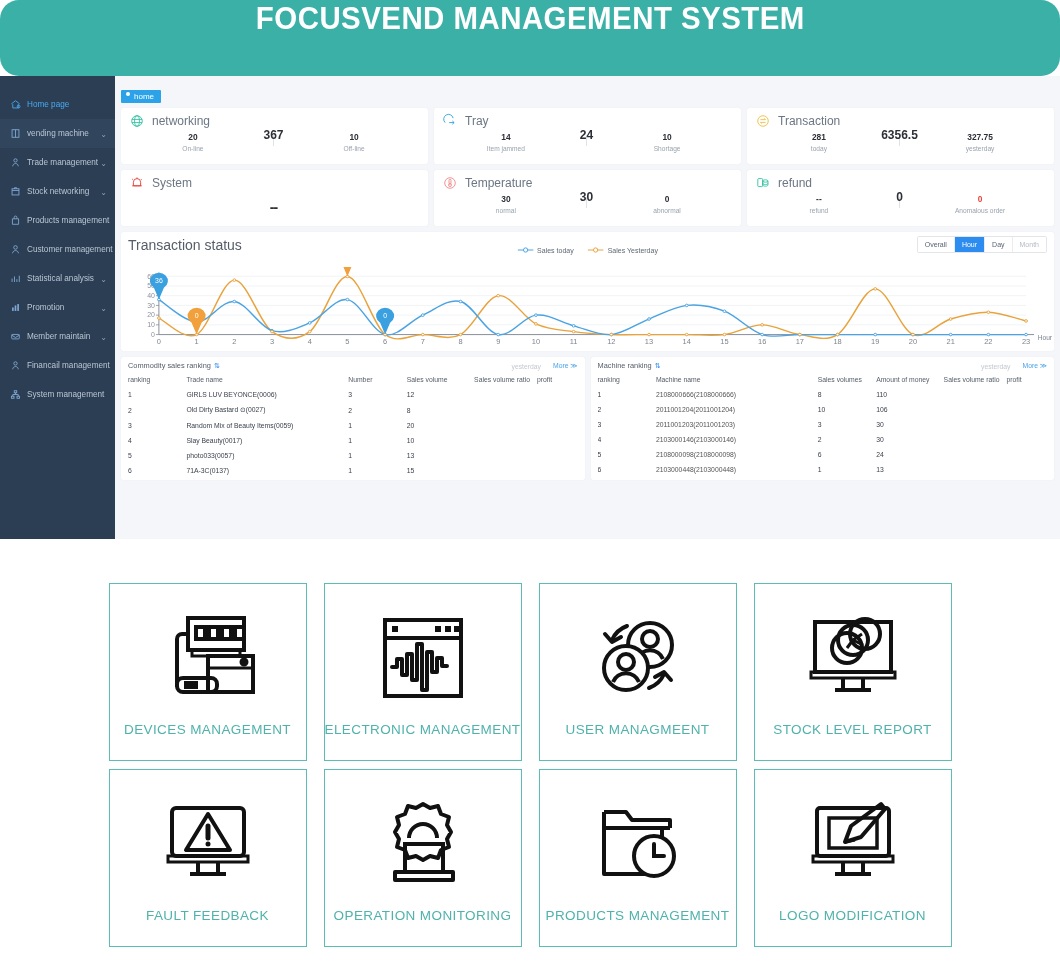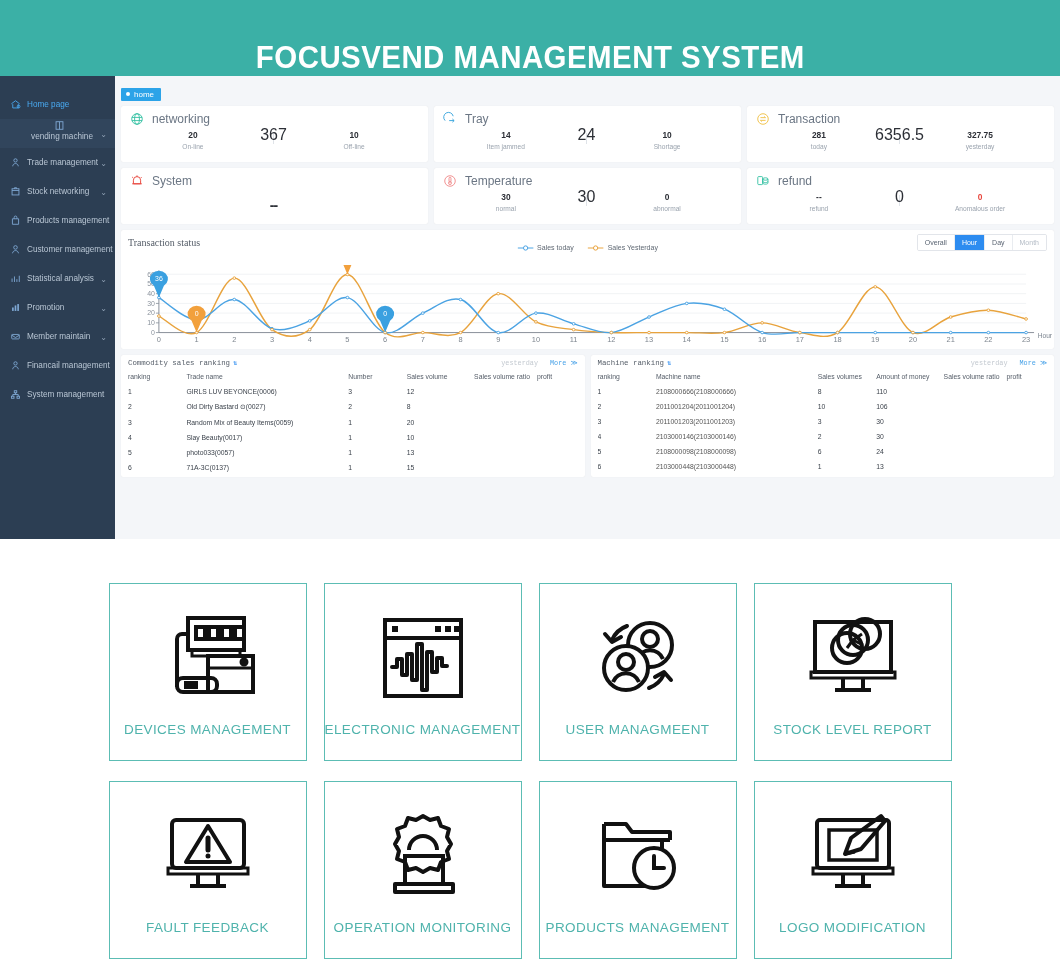--- a/index.html
+++ b/index.html
@@ -8,21 +8,21 @@
     background: #ffffff;
     font-family: "Liberation Sans", sans-serif;
     overflow: hidden;
     position: relative;
   }
 
   
   .banner {
     height: 76px;
     background: #3bb0a6;
-    display: flex; align-items: flex-end; justify-content: center;
+    display: flex; align-items: flex-start; justify-content: center; border-radius: 19px;
   }
   .banner-title {
     color: #ffffff;
     font-size: 32px;
     font-weight: bold;
     letter-spacing: 0.5px;
     transform: scaleX(0.92);
     font-family: "Liberation Sans", sans-serif;
   }
 
@@ -44,42 +44,42 @@
   .side-item {
     display: flex; align-items: center;
     height: 29px;
     padding-left: 9px;
     color: #b9c6d4;
     font-size: 8.2px;
     white-space: nowrap;
     position: relative;
   }
   .side-item.active { color: #49a9f0; }
-  .side-item.highlight { background: #31455c; flex-direction: column; }
+  .side-item.highlight { background: #31455c; }
   .side-ico {
     width: 13px; height: 13px; margin-right: 5px;
     display: inline-flex; align-items: center; justify-content: center;
     color: #7fa8d4; flex: 0 0 13px;
   }
   .side-item.active .side-ico { color: #49a9f0; }
   .side-ico svg { width: 11px; height: 11px; display: block; }
   .side-caret {
     position: absolute; right: 8px; top: 50%; margin-top: -3px;
     font-size: 8px; color: #8fa0b4; line-height: 1;
   }
 
   
   .content {
     flex: 1;
     background: #f4f6f9;
     padding: 6px 6px 0 6px;
     overflow: hidden;
   }
   .home-tag {
-    display: inline-flex; align-items: center;
+    display: inline-flex; align-items: flex-start;
     background: #2ca3e8; color: #fff;
     font-size: 8px; padding: 2px 7px 2px 5px;
     border-radius: 1px; margin-bottom: 5px;
   }
   .home-tag .dot {
     width: 4px; height: 4px; border-radius: 50%;
     background: #fff; margin-right: 4px;
   }
 
   
@@ -99,21 +99,21 @@
   .stat-head { display: flex; align-items: center; gap: 7px; }
   .stat-ico { width: 16px; height: 16px; display: block; }
   .stat-title { font-size: 12px; color: #6b7684; }
   .stat-body {
     display: flex; align-items: flex-end; justify-content: space-around;
     margin-top: 2px; position: relative;
   }
   .stat-main {
     position: absolute; left: 50%; transform: translateX(-50%);
     top: -3px;
-    font-size: 16px; font-weight: normal; color: #2c2f36;
+    font-size: 12px; font-weight: bold; color: #2c2f36;
   }
   .stat-col { text-align: center; width: 33%; }
   .stat-num { font-size: 8.4px; font-weight: bold; color: #2c2f36; line-height: 13px; }
   .stat-num.red { color: #e8453c; }
   .stat-lbl { font-size: 6.6px; color: #9aa3ae; line-height: 9px; }
   .stat-sep {
     width: 1px; height: 11px; background: #dfe3e8;
     align-self: flex-end; margin-bottom: 7px;
   }
   .stat-dash-center {
@@ -124,21 +124,21 @@
   
   .panel {
     background: #ffffff; border-radius: 2px; margin-top: 6px;
     box-shadow: 0 0 1px rgba(0,0,0,.10);
     position: relative;
   }
   .panel-head {
     display: flex; align-items: center; justify-content: space-between;
     padding: 4px 7px 0 7px;
   }
-  .panel-title { font-size: 10px; color: #555d68; font-family: Liberation Serif, serif; }
+  .panel-title { font-size: 14px; color: #555d68; }
   .seg {
     display: flex; border: 1px solid #e2e5ea; border-radius: 2px; overflow: hidden;
   }
   .seg-btn {
     font-size: 7px; padding: 2px 7px; color: #5a6472;
     background: #fff; border-right: 1px solid #e9ecf0; line-height: 11px;
   }
   .seg-btn:last-child { border-right: none; color: #b4bcc6; }
   .seg-btn.active { background: #2d8cf0; color: #fff; }
 
@@ -157,21 +157,21 @@
   }
 
   
   .tables { display: flex; gap: 6px; margin-top: 6px; }
   .table-card {
     flex: 1; background: #fff; border-radius: 2px;
     box-shadow: 0 0 1px rgba(0,0,0,.10);
     padding: 4px 7px 2px 7px;
     min-width: 0;
   }
-  .tc-head { display: flex; align-items: flex-end; justify-content: space-between; font-family: Liberation Mono, monospace; }
+  .tc-head { display: flex; align-items: flex-end; justify-content: space-between; }
   .tc-title { font-size: 7.4px; color: #555d68; display: flex; align-items: center; gap: 3px; }
   .sort-ico { color: #2d8cf0; font-size: 7px; }
   .tc-right { display: flex; align-items: center; gap: 12px; }
   .tc-sub { font-size: 6.8px; color: #c3c9d0; }
   .tc-more { font-size: 6.8px; color: #4aa3e8; }
   table { width: 100%; border-collapse: collapse; table-layout: fixed; }
   th {
     font-size: 6.8px; color: #555d68; font-weight: normal;
     text-align: left; padding: 6px 0 4px 0;
   }
@@ -186,21 +186,21 @@
   .c-b { width: 15%; }
   .c-c { width: 14%; }
   .c-d { width: 9%; }
 
   
   .features {
     padding: 44px 0 0 0;
     display: grid;
     grid-template-columns: repeat(4, 198px);
     grid-auto-rows: 178px;
-    gap: 20px 17px;
+    gap: 8px 17px;
     justify-content: center;
   }
   .feat {
     border: 1.6px solid #5cbdb4;
     background: #fff;
     display: flex; flex-direction: column;
     align-items: center; justify-content: center;
     padding-bottom: 6px;
   }
   .feat-ico { height: 112px; display: flex; align-items: center; justify-content: center; }

